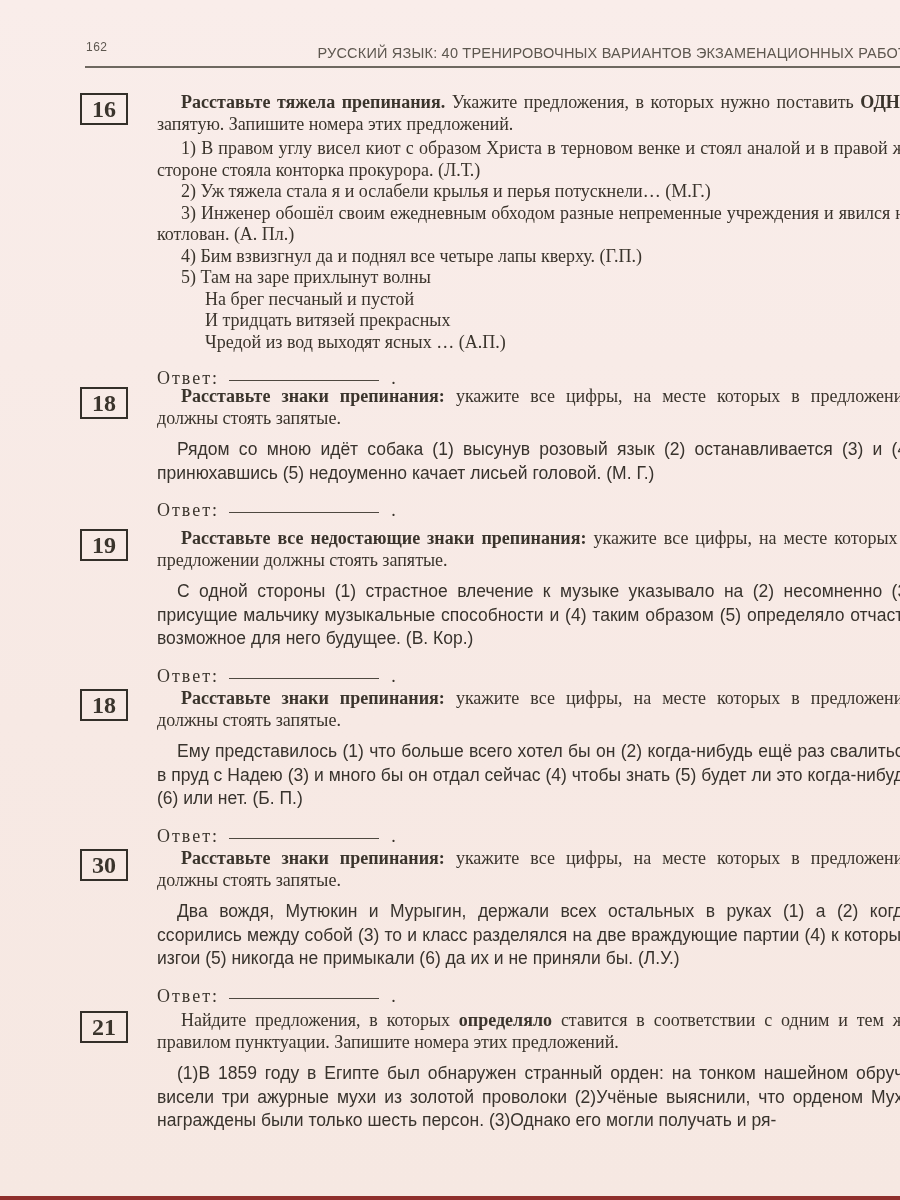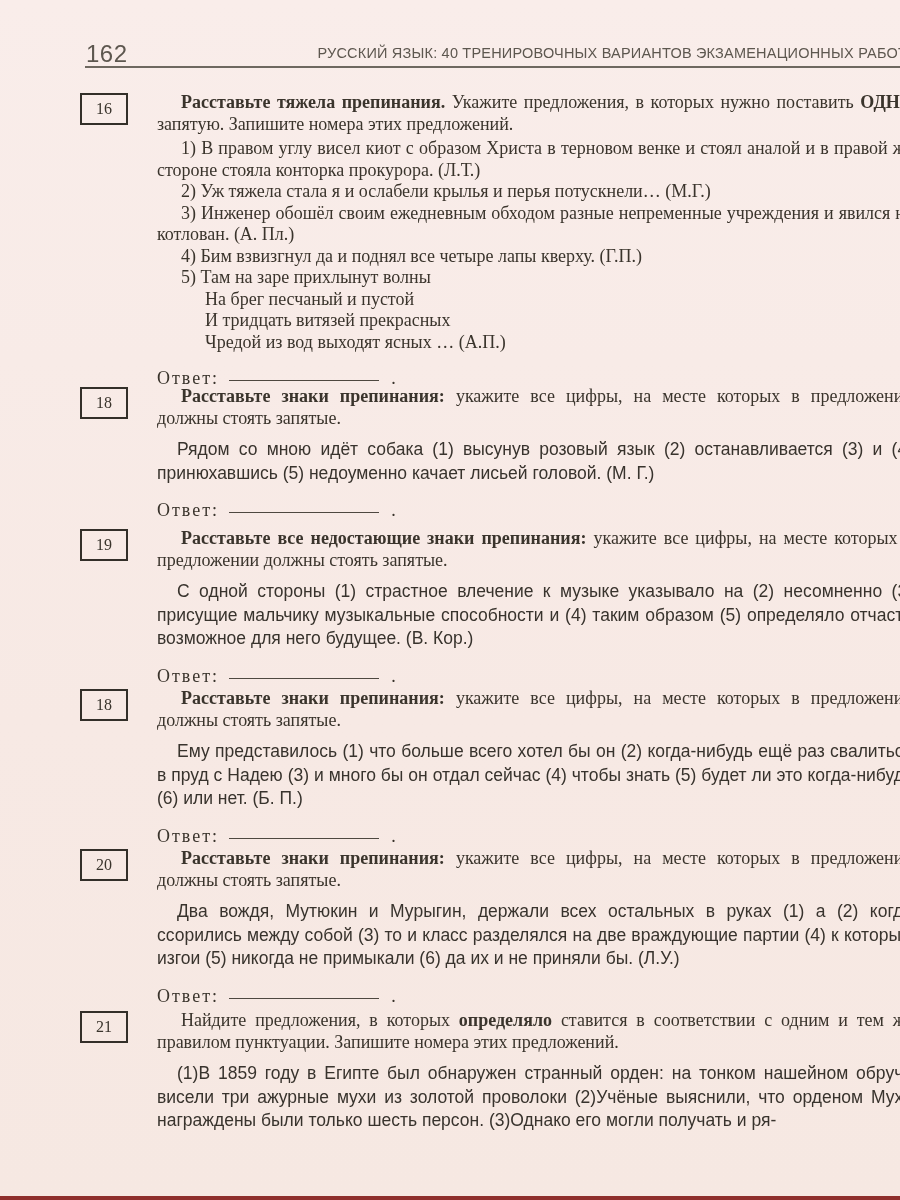--- a/index.html
+++ b/index.html
@@ -10,42 +10,42 @@
     background: var(--page-bg, #f7eae5);
     background-image: linear-gradient(180deg, #f9edea 0%, #f7e9e4 60%, #f6e8e2 100%);
     color: var(--ink, #3a342c);
     font-family: "Liberation Serif", "DejaVu Serif", serif;
   }
 
   
   .page-num {
     position: absolute; top: 40px; left: 86px;
     font-family: "Liberation Sans", "DejaVu Sans", sans-serif;
-    font-size: 24px; letter-spacing: .5px;
+    font-size: 12px; letter-spacing: .5px;
     color: var(--header-ink, #5d574f);
   }
   .running-title {
     position: absolute; top: 45px; right: -7px;
     font-family: "Liberation Sans", "DejaVu Sans", sans-serif;
     font-size: 14.5px; letter-spacing: .2px; white-space: nowrap;
     color: var(--header-ink, #5d574f);
   }
   .header-rule {
     position: absolute; top: 66px; left: 85px; width: 815px; height: 2px;
     background: #6e6860;
   }
 
   
   .task { position: absolute; left: 80px; width: 833px; }
   .qbox {
     position: absolute; left: 0; top: 1px;
     width: 44px; height: 28px;
     border: 2.5px solid var(--box-border, #332f29);
     display: flex; align-items: center; justify-content: center;
-    font-weight: 400; font-size: 16px;
+    font-weight: 700; font-size: 24px;
     background: transparent;
     text-align: right;
   }
   .task-content { margin-left: 77px; }
 
   .instr {
     margin: 0;
     font-size: 18px; line-height: 21.5px;
     text-align: justify; text-indent: 24px;
   }
@@ -134,21 +134,21 @@
 <section class="task" id="task-19">
   <div class="qbox">18</div>
   <div class="task-content">
     <p class="instr"><span></span><b>Расставьте знаки препинания:</b><span> укажите все цифры, на месте которых в предложении должны стоять запятые.</span></p>
     <p class="body-sans">Ему представилось (1) что больше всего хотел бы он (2) когда-нибудь ещё раз свалиться в пруд с Надею (3) и много бы он отдал сейчас (4) чтобы знать (5) будет ли это когда-нибудь (6) или нет. (Б. П.)</p>
     <div class="answer-row"><span class="answer-label">Ответ:</span><span class="answer-line"></span><span>.</span></div>
   </div>
 </section>
 
 <section class="task" id="task-20">
-  <div class="qbox">20</div>
+  <div class="qbox">30</div>
   <div class="task-content">
     <p class="instr"><span></span><b>Расставьте знаки препинания:</b><span> укажите все цифры, на месте которых в предложении должны стоять запятые.</span></p>
     <p class="body-sans">Два вождя, Мутюкин и Мурыгин, держали всех остальных в руках (1) а (2) когда ссорились между собой (3) то и класс разделялся на две враждующие партии (4) к которым изгои (5) никогда не примыкали (6) да их и не приняли бы. (Л.У.)</p>
     <div class="answer-row"><span class="answer-label">Ответ:</span><span class="answer-line"></span><span>.</span></div>
   </div>
 </section>
 
 <section class="task" id="task-21">
   <div class="qbox">21</div>
   <div class="task-content">

